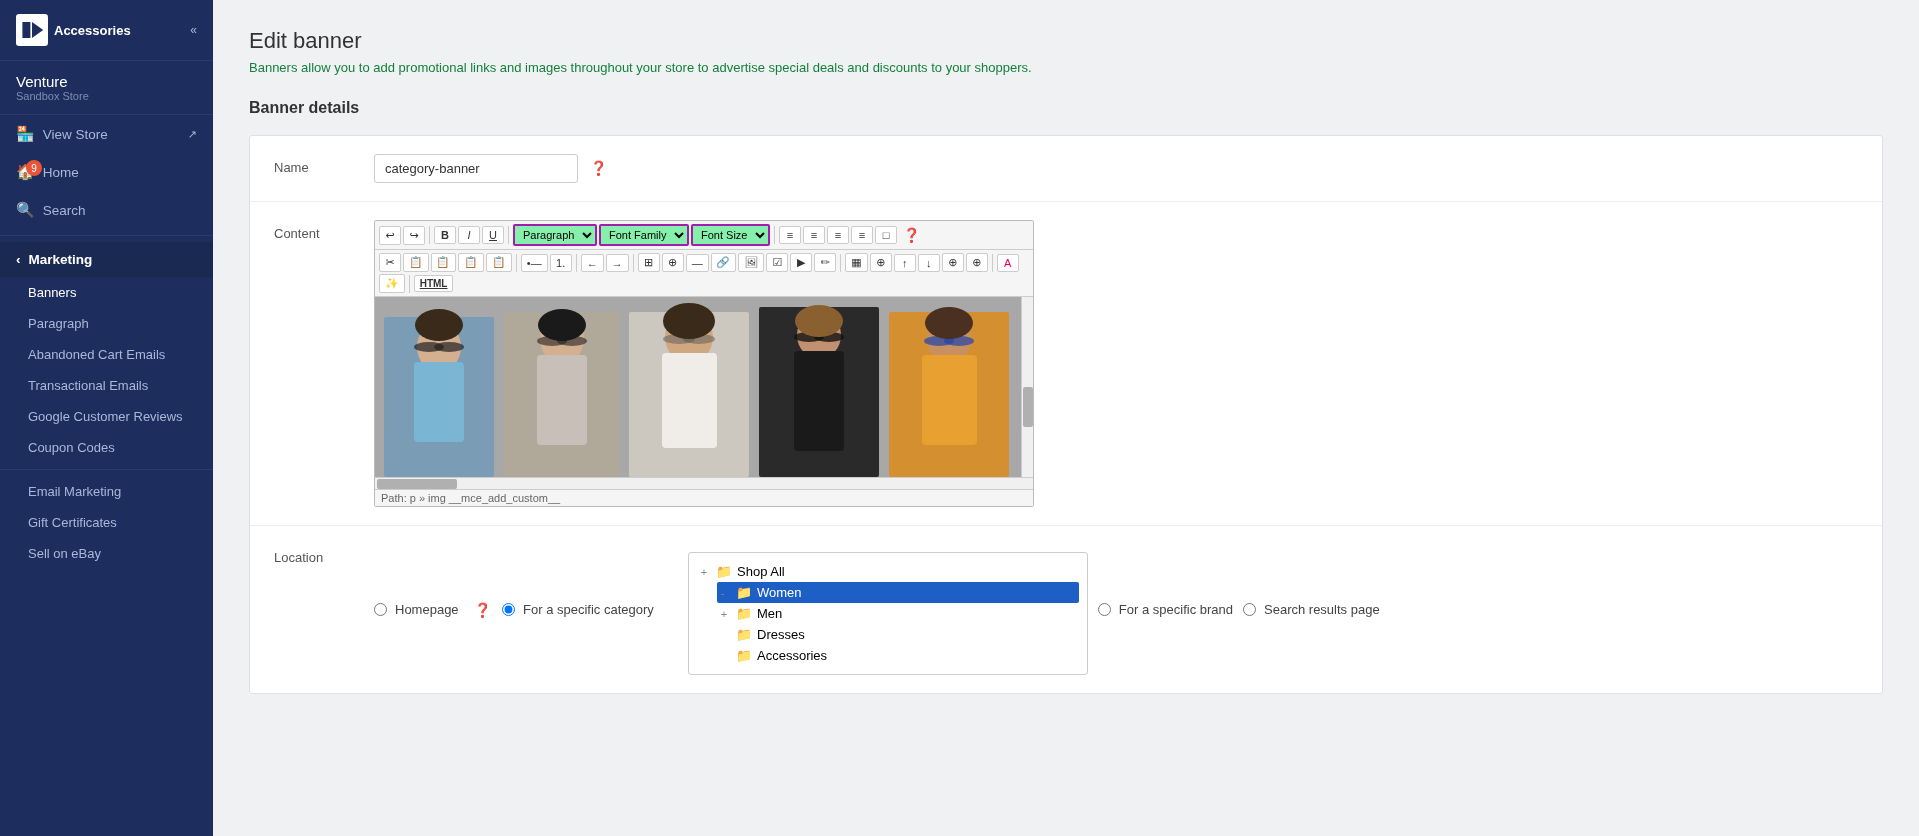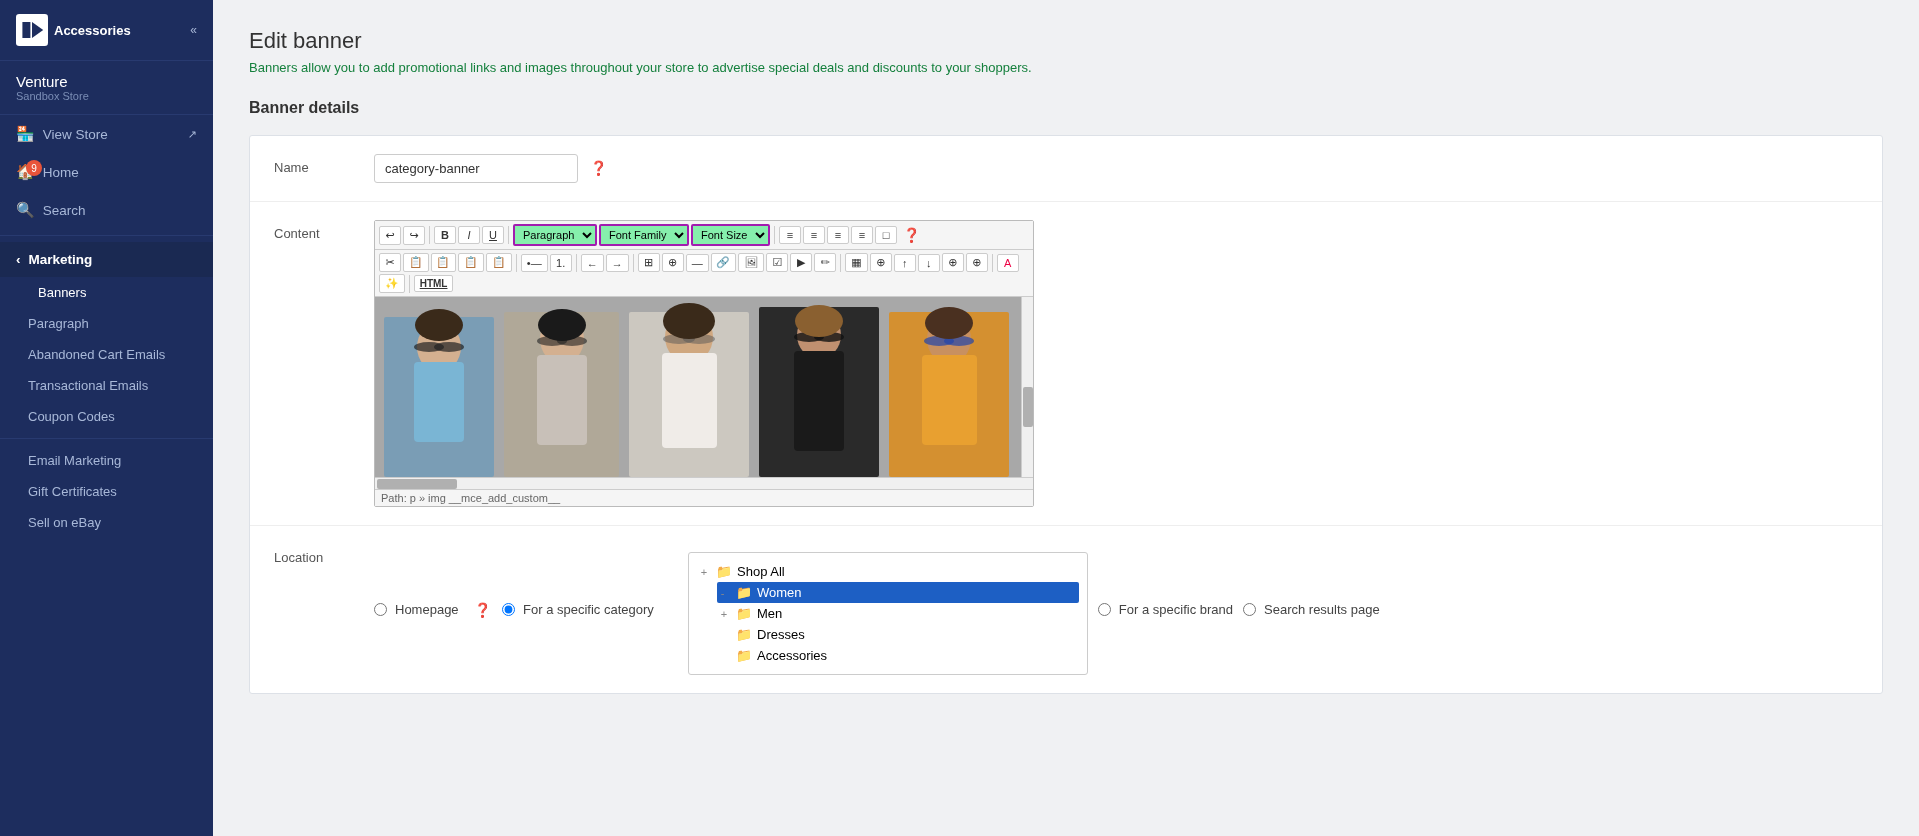--- a/index.html
+++ b/index.html
@@ -89,21 +89,21 @@
       font-size: 13.5px;
       font-weight: 600;
       background: #1a2952;
     }
     .sub-nav-item {
       padding: 8px 16px 8px 28px;
       cursor: pointer;
       color: #a8b8d8;
       font-size: 13px;
     }
-    .sub-nav-item.active { color: #fff; font-weight: 500; margin-left: 10px; }
+    .sub-nav-item.active { color: #fff; font-weight: 500; }
     .nav-divider {
       height: 1px;
       background: #283a70;
       margin: 6px 0;
     }
 
     
     #main {
       flex: 1;
       overflow-y: auto;
@@ -331,20 +331,21 @@
 
   <div class="nav-section-header">
     <span>‹</span>
     <span>Marketing</span>
   </div>
 
   <div class="sub-nav-item active">Banners</div>
   <div class="sub-nav-item">Paragraph</div>
   <div class="sub-nav-item">Abandoned Cart Emails</div>
   <div class="sub-nav-item">Transactional Emails</div>
+  <div class="sub-nav-item">Google Customer Reviews</div>
   <div class="sub-nav-item">Coupon Codes</div>
 
   <div class="nav-divider"></div>
 
   <div class="sub-nav-item">Email Marketing</div>
   <div class="sub-nav-item">Gift Certificates</div>
   <div class="sub-nav-item">Sell on eBay</div>
 </div>
 
 <div id="main">

